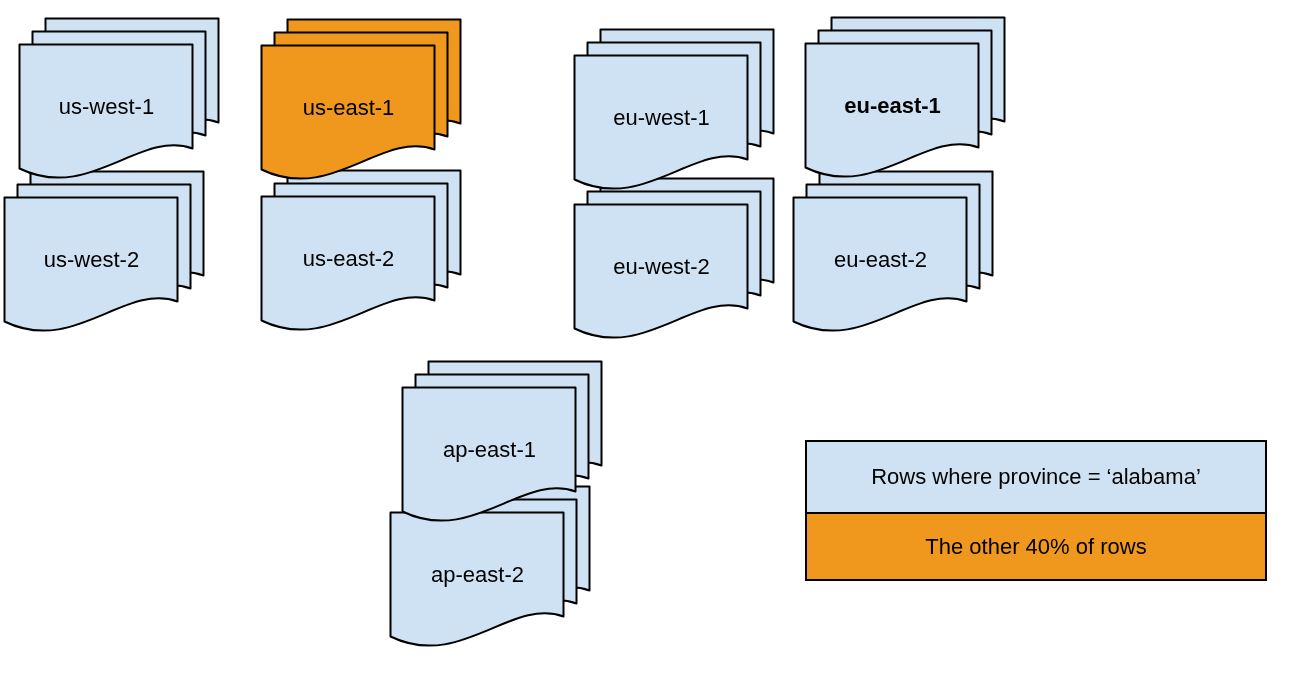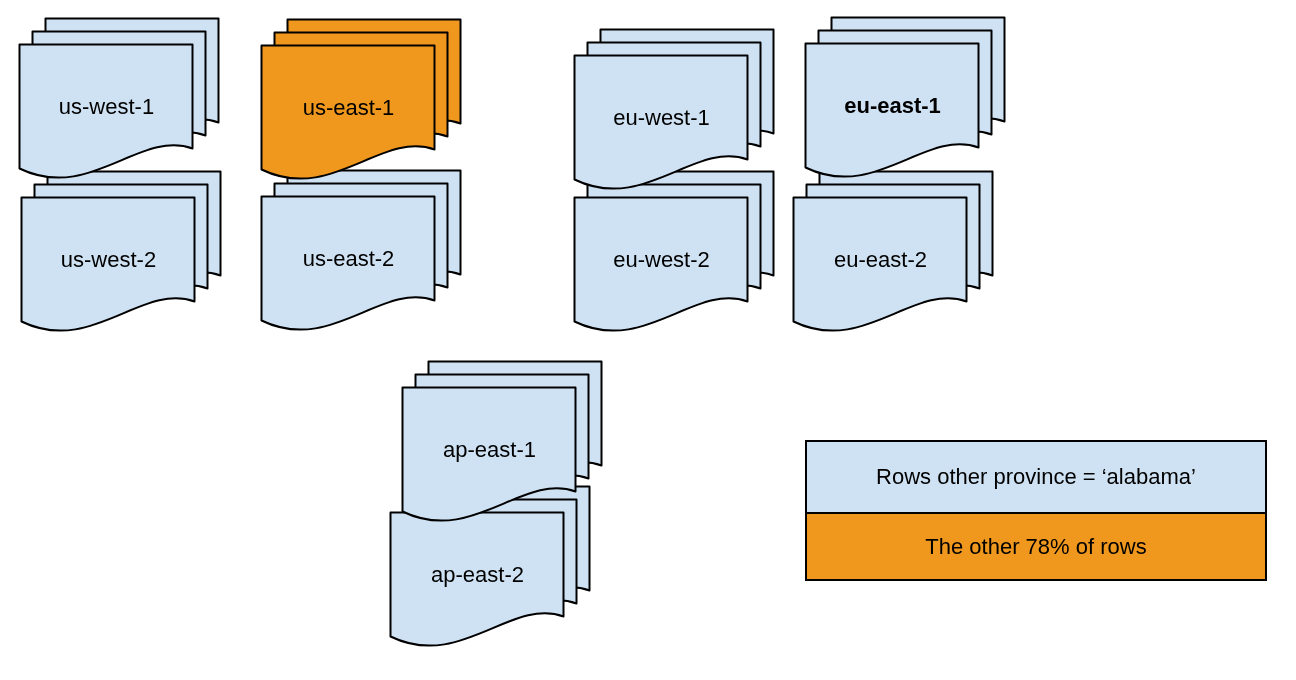--- a/index.html
+++ b/index.html
@@ -106,21 +106,21 @@
       <svg viewBox="-1.5 -1.5 203 165" width="203" height="165" aria-hidden="true">
         <g>
           <path class="pg" transform="translate(26,0)" d="M0,0 H173 V104 C120,85 70,158 0,124 Z"></path>
           <path class="pg" transform="translate(13,13)" d="M0,0 H173 V104 C120,85 70,158 0,124 Z"></path>
           <path class="pg" transform="translate(0,26)" d="M0,0 H173 V104 C120,85 70,158 0,124 Z"></path>
         </g>
         <text class="stack-label" x="87" y="95">eu-east-1</text>
       </svg>
     </div>
 
-    <div class="stack blue" style="left: 20px; top: 170px; z-index: 830;">
+    <div class="stack blue" style="left: 3px; top: 170px; z-index: 830;">
       <svg viewBox="-1.5 -1.5 203 165" width="203" height="165" aria-hidden="true">
         <g>
           <path class="pg" transform="translate(26,0)" d="M0,0 H173 V104 C120,85 70,158 0,124 Z"></path>
           <path class="pg" transform="translate(13,13)" d="M0,0 H173 V104 C120,85 70,158 0,124 Z"></path>
           <path class="pg" transform="translate(0,26)" d="M0,0 H173 V104 C120,85 70,158 0,124 Z"></path>
         </g>
         <text class="stack-label" x="87" y="95">us-west-2</text>
       </svg>
     </div>
 
@@ -128,21 +128,21 @@
       <svg viewBox="-1.5 -1.5 203 165" width="203" height="165" aria-hidden="true">
         <g>
           <path class="pg" transform="translate(26,0)" d="M0,0 H173 V104 C120,85 70,158 0,124 Z"></path>
           <path class="pg" transform="translate(13,13)" d="M0,0 H173 V104 C120,85 70,158 0,124 Z"></path>
           <path class="pg" transform="translate(0,26)" d="M0,0 H173 V104 C120,85 70,158 0,124 Z"></path>
         </g>
         <text class="stack-label" x="87" y="95">us-east-2</text>
       </svg>
     </div>
 
-    <div class="stack blue" style="left: 573px; top: 170px; z-index: 830; text-align: center;">
+    <div class="stack blue" style="left: 573px; top: 177px; z-index: 830; text-align: center;">
       <svg viewBox="-1.5 -1.5 203 165" width="203" height="165" aria-hidden="true">
         <g>
           <path class="pg" transform="translate(26,0)" d="M0,0 H173 V104 C120,85 70,158 0,124 Z"></path>
           <path class="pg" transform="translate(13,13)" d="M0,0 H173 V104 C120,85 70,158 0,124 Z"></path>
           <path class="pg" transform="translate(0,26)" d="M0,0 H173 V104 C120,85 70,158 0,124 Z"></path>
         </g>
         <text class="stack-label" x="87" y="95">eu-west-2</text>
       </svg>
     </div>
 
@@ -175,20 +175,20 @@
           <path class="pg" transform="translate(13,13)" d="M0,0 H173 V104 C120,85 70,158 0,124 Z"></path>
           <path class="pg" transform="translate(0,26)" d="M0,0 H173 V104 C120,85 70,158 0,124 Z"></path>
         </g>
         <text class="stack-label" x="87" y="95">ap-east-2</text>
       </svg>
     </div>
   </div>
 
   <div class="legend">
     <div class="legend-row blue">
-      <span>Rows other province = ‘alabama’</span>
+      <span>Rows where province = ‘alabama’</span>
     </div>
     <div class="legend-row orange">
-      <span>The other 78% of rows</span>
+      <span>The other 40% of rows</span>
     </div>
   </div>
 
 </div>
 
 </body></html>

